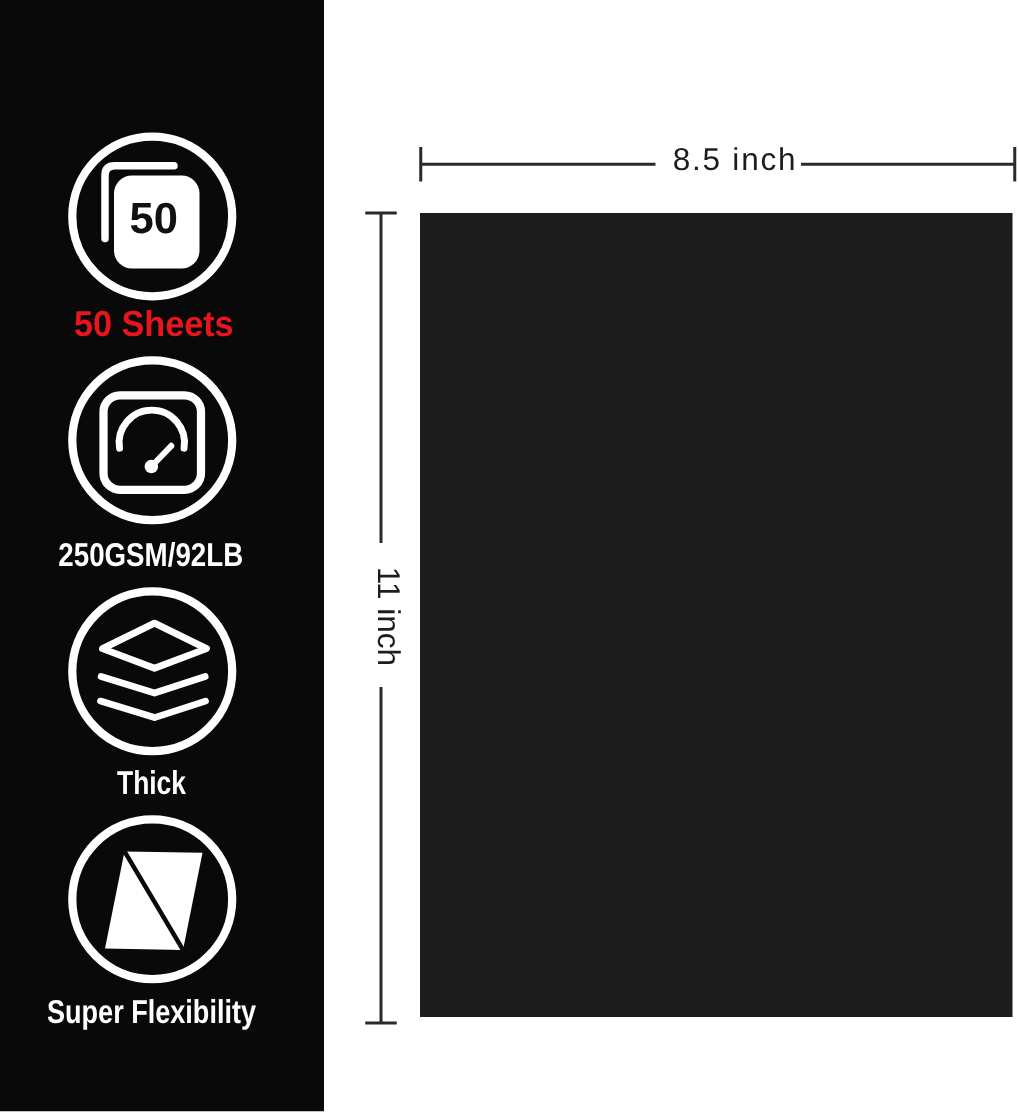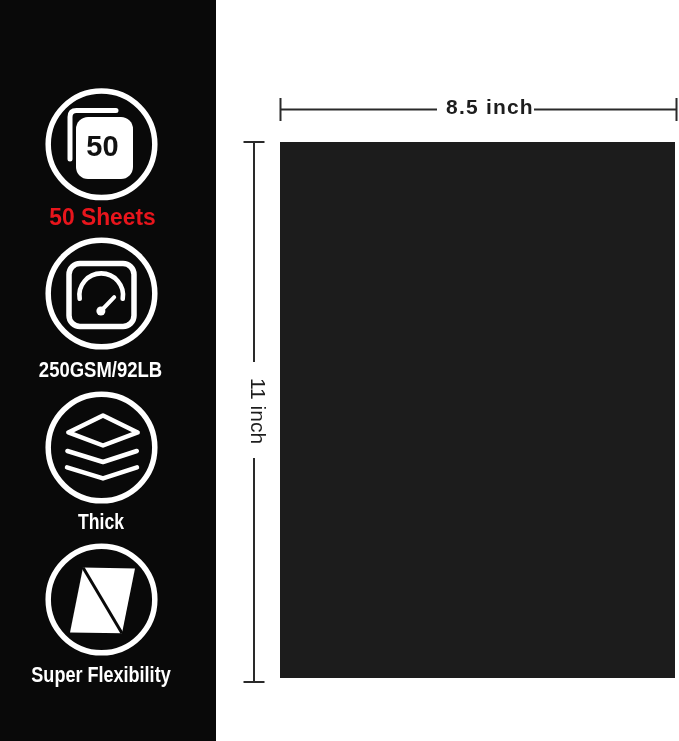--- a/index.html
+++ b/index.html
@@ -55,21 +55,21 @@
 
   <line x1="40.5" y1="8" x2="40.5" y2="31" stroke="#2a2a2a" stroke-width="2"></line>
 
   <line x1="40.5" y1="19.5" x2="197" y2="19.5" stroke="#2a2a2a" stroke-width="2"></line>
 
   <line x1="294" y1="19.5" x2="436.5" y2="19.5" stroke="#2a2a2a" stroke-width="2"></line>
 
   <line x1="436.5" y1="8" x2="436.5" y2="31" stroke="#2a2a2a" stroke-width="2"></line>
 </svg>
 
-<div class="abs" style="left:440px;top:95px;width:100px;text-align:center;font-size:21px;color:#1d1d1d;letter-spacing:1.2px;font-weight:bold;">8.5 inch</div>
+<div class="abs" style="left:440px;top:95px;width:100px;text-align:center;font-size:21px;color:#1d1d1d;letter-spacing:1.2px;">8.5 inch</div>
 
 <svg class="abs" style="left:234px;top:131px;" width="40" height="562" viewBox="0 0 40 562">
 
   <line x1="9.5" y1="11" x2="30.5" y2="11" stroke="#2a2a2a" stroke-width="2"></line>
 
   <line x1="20" y1="11" x2="20" y2="231" stroke="#2a2a2a" stroke-width="2"></line>
 
   <line x1="20" y1="327" x2="20" y2="551" stroke="#2a2a2a" stroke-width="2"></line>
 
   <line x1="9.5" y1="551" x2="30.5" y2="551" stroke="#2a2a2a" stroke-width="2"></line>

